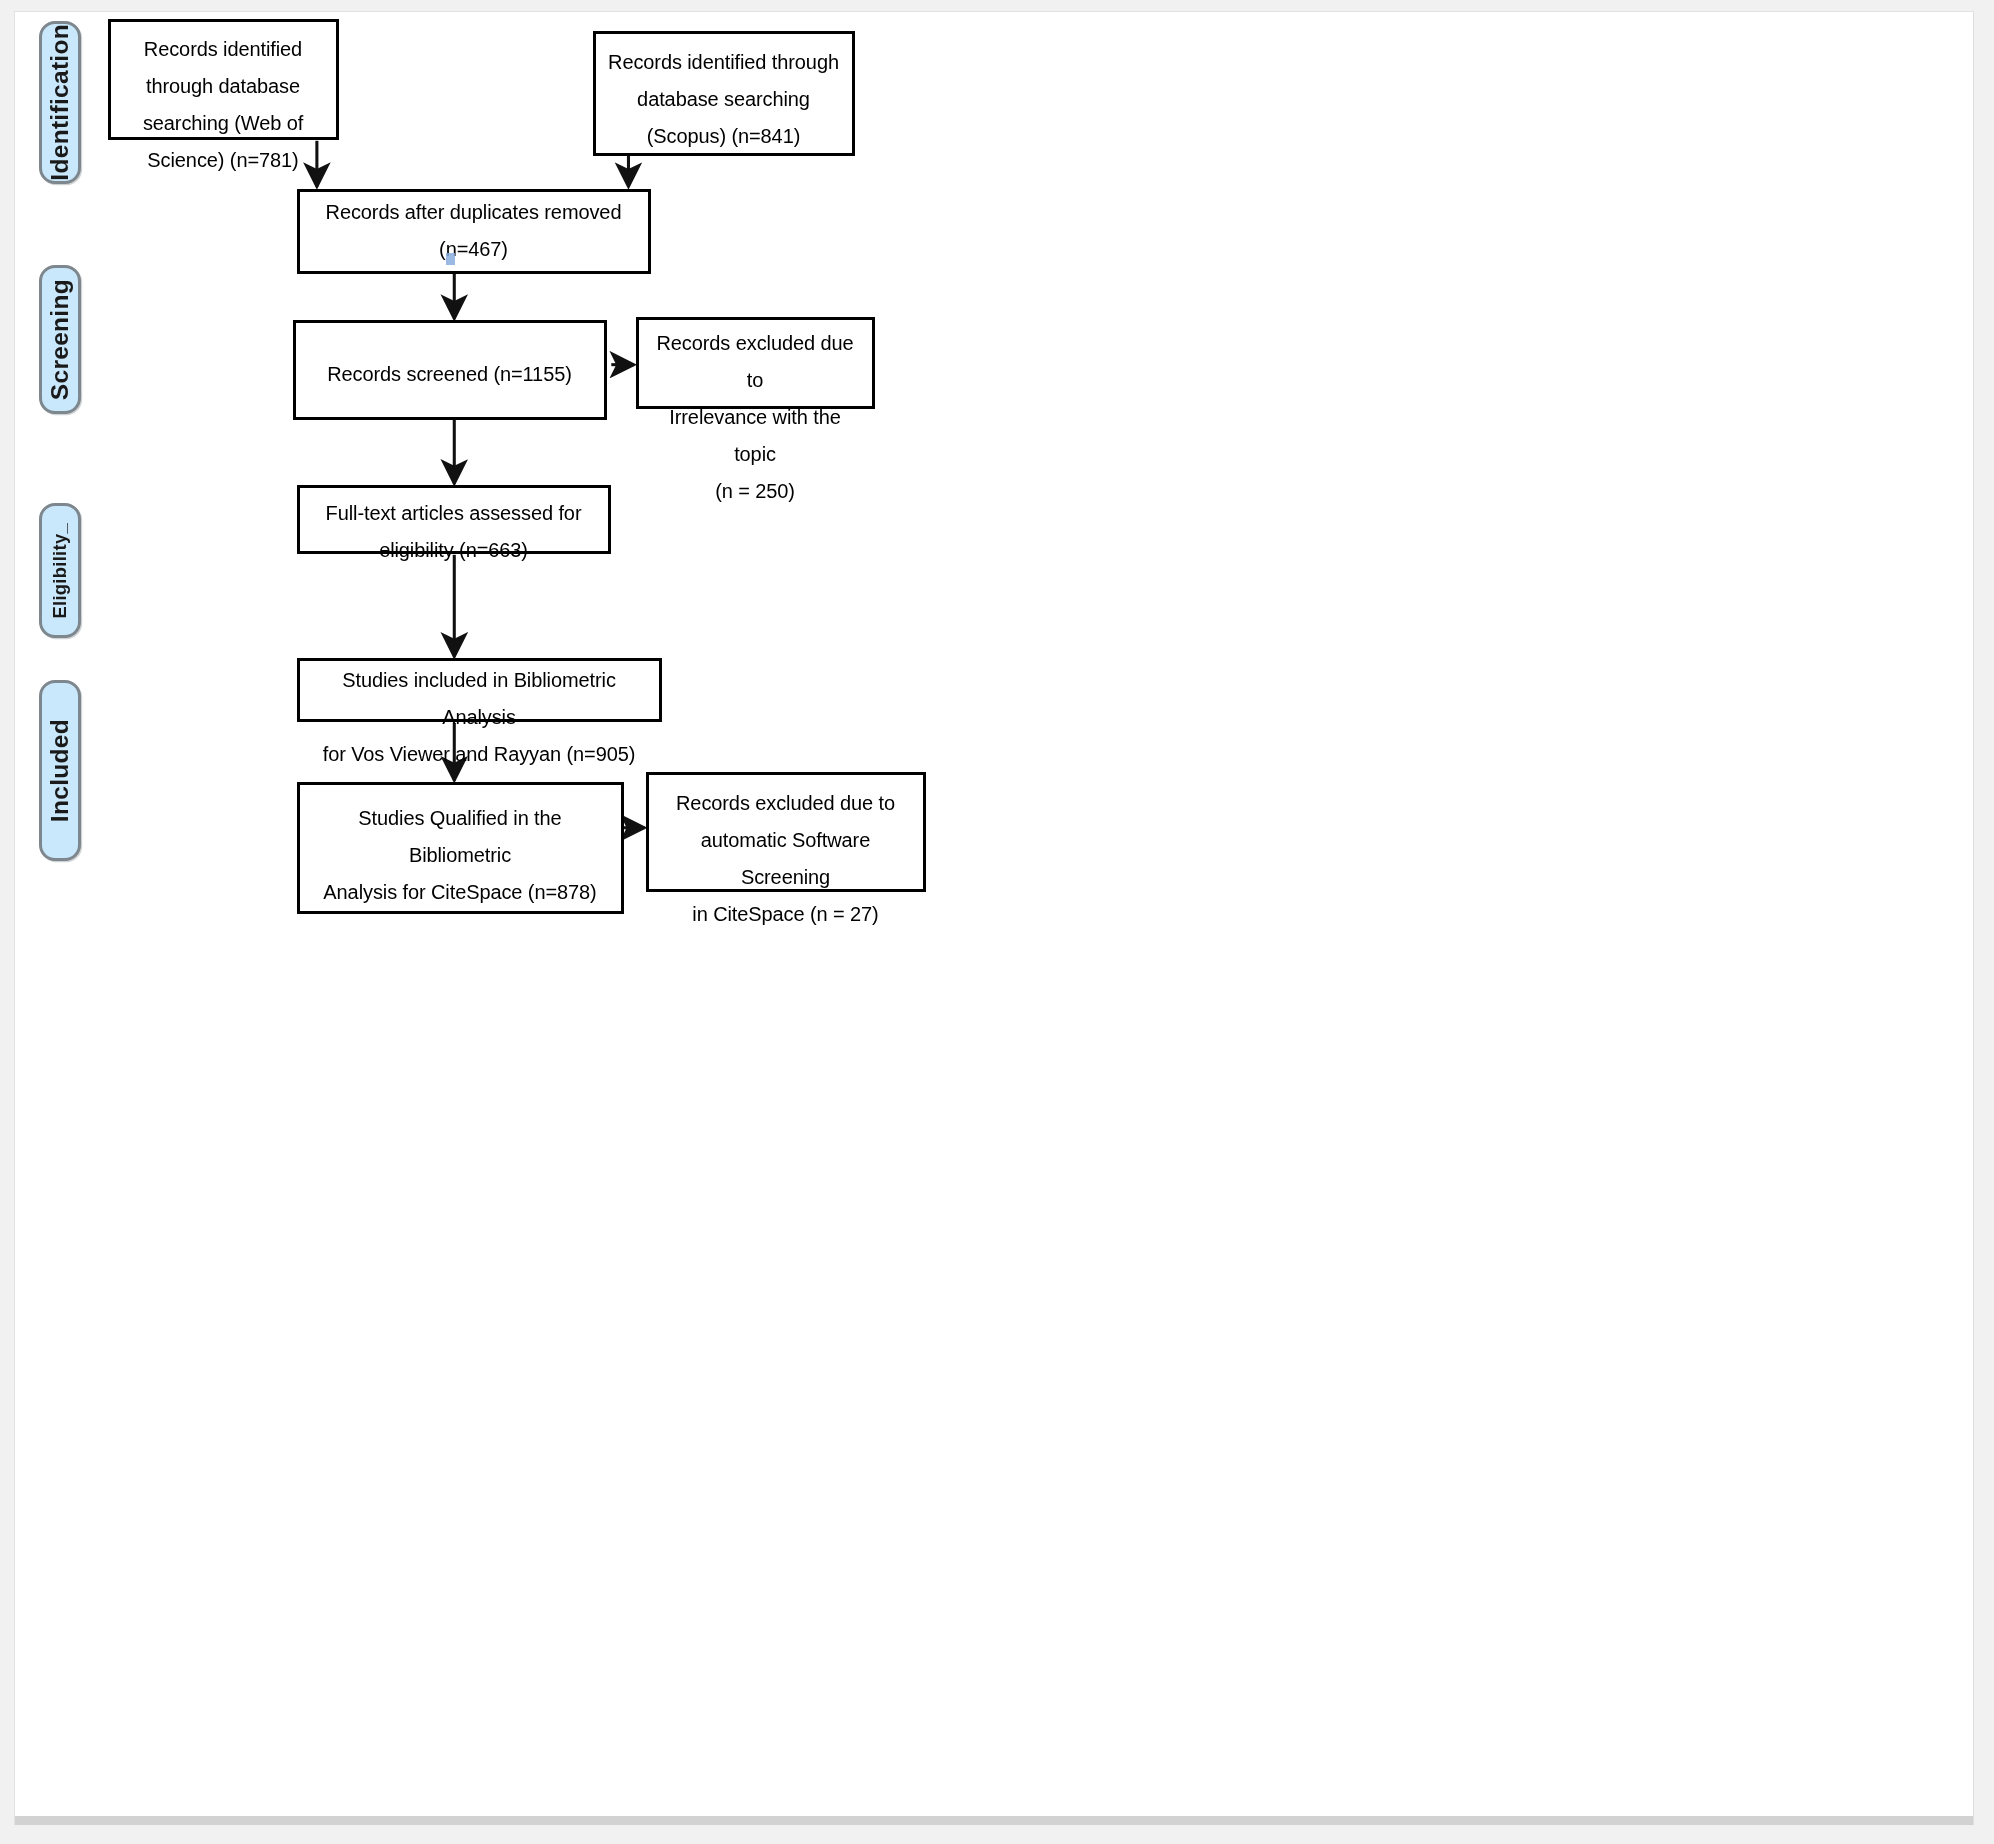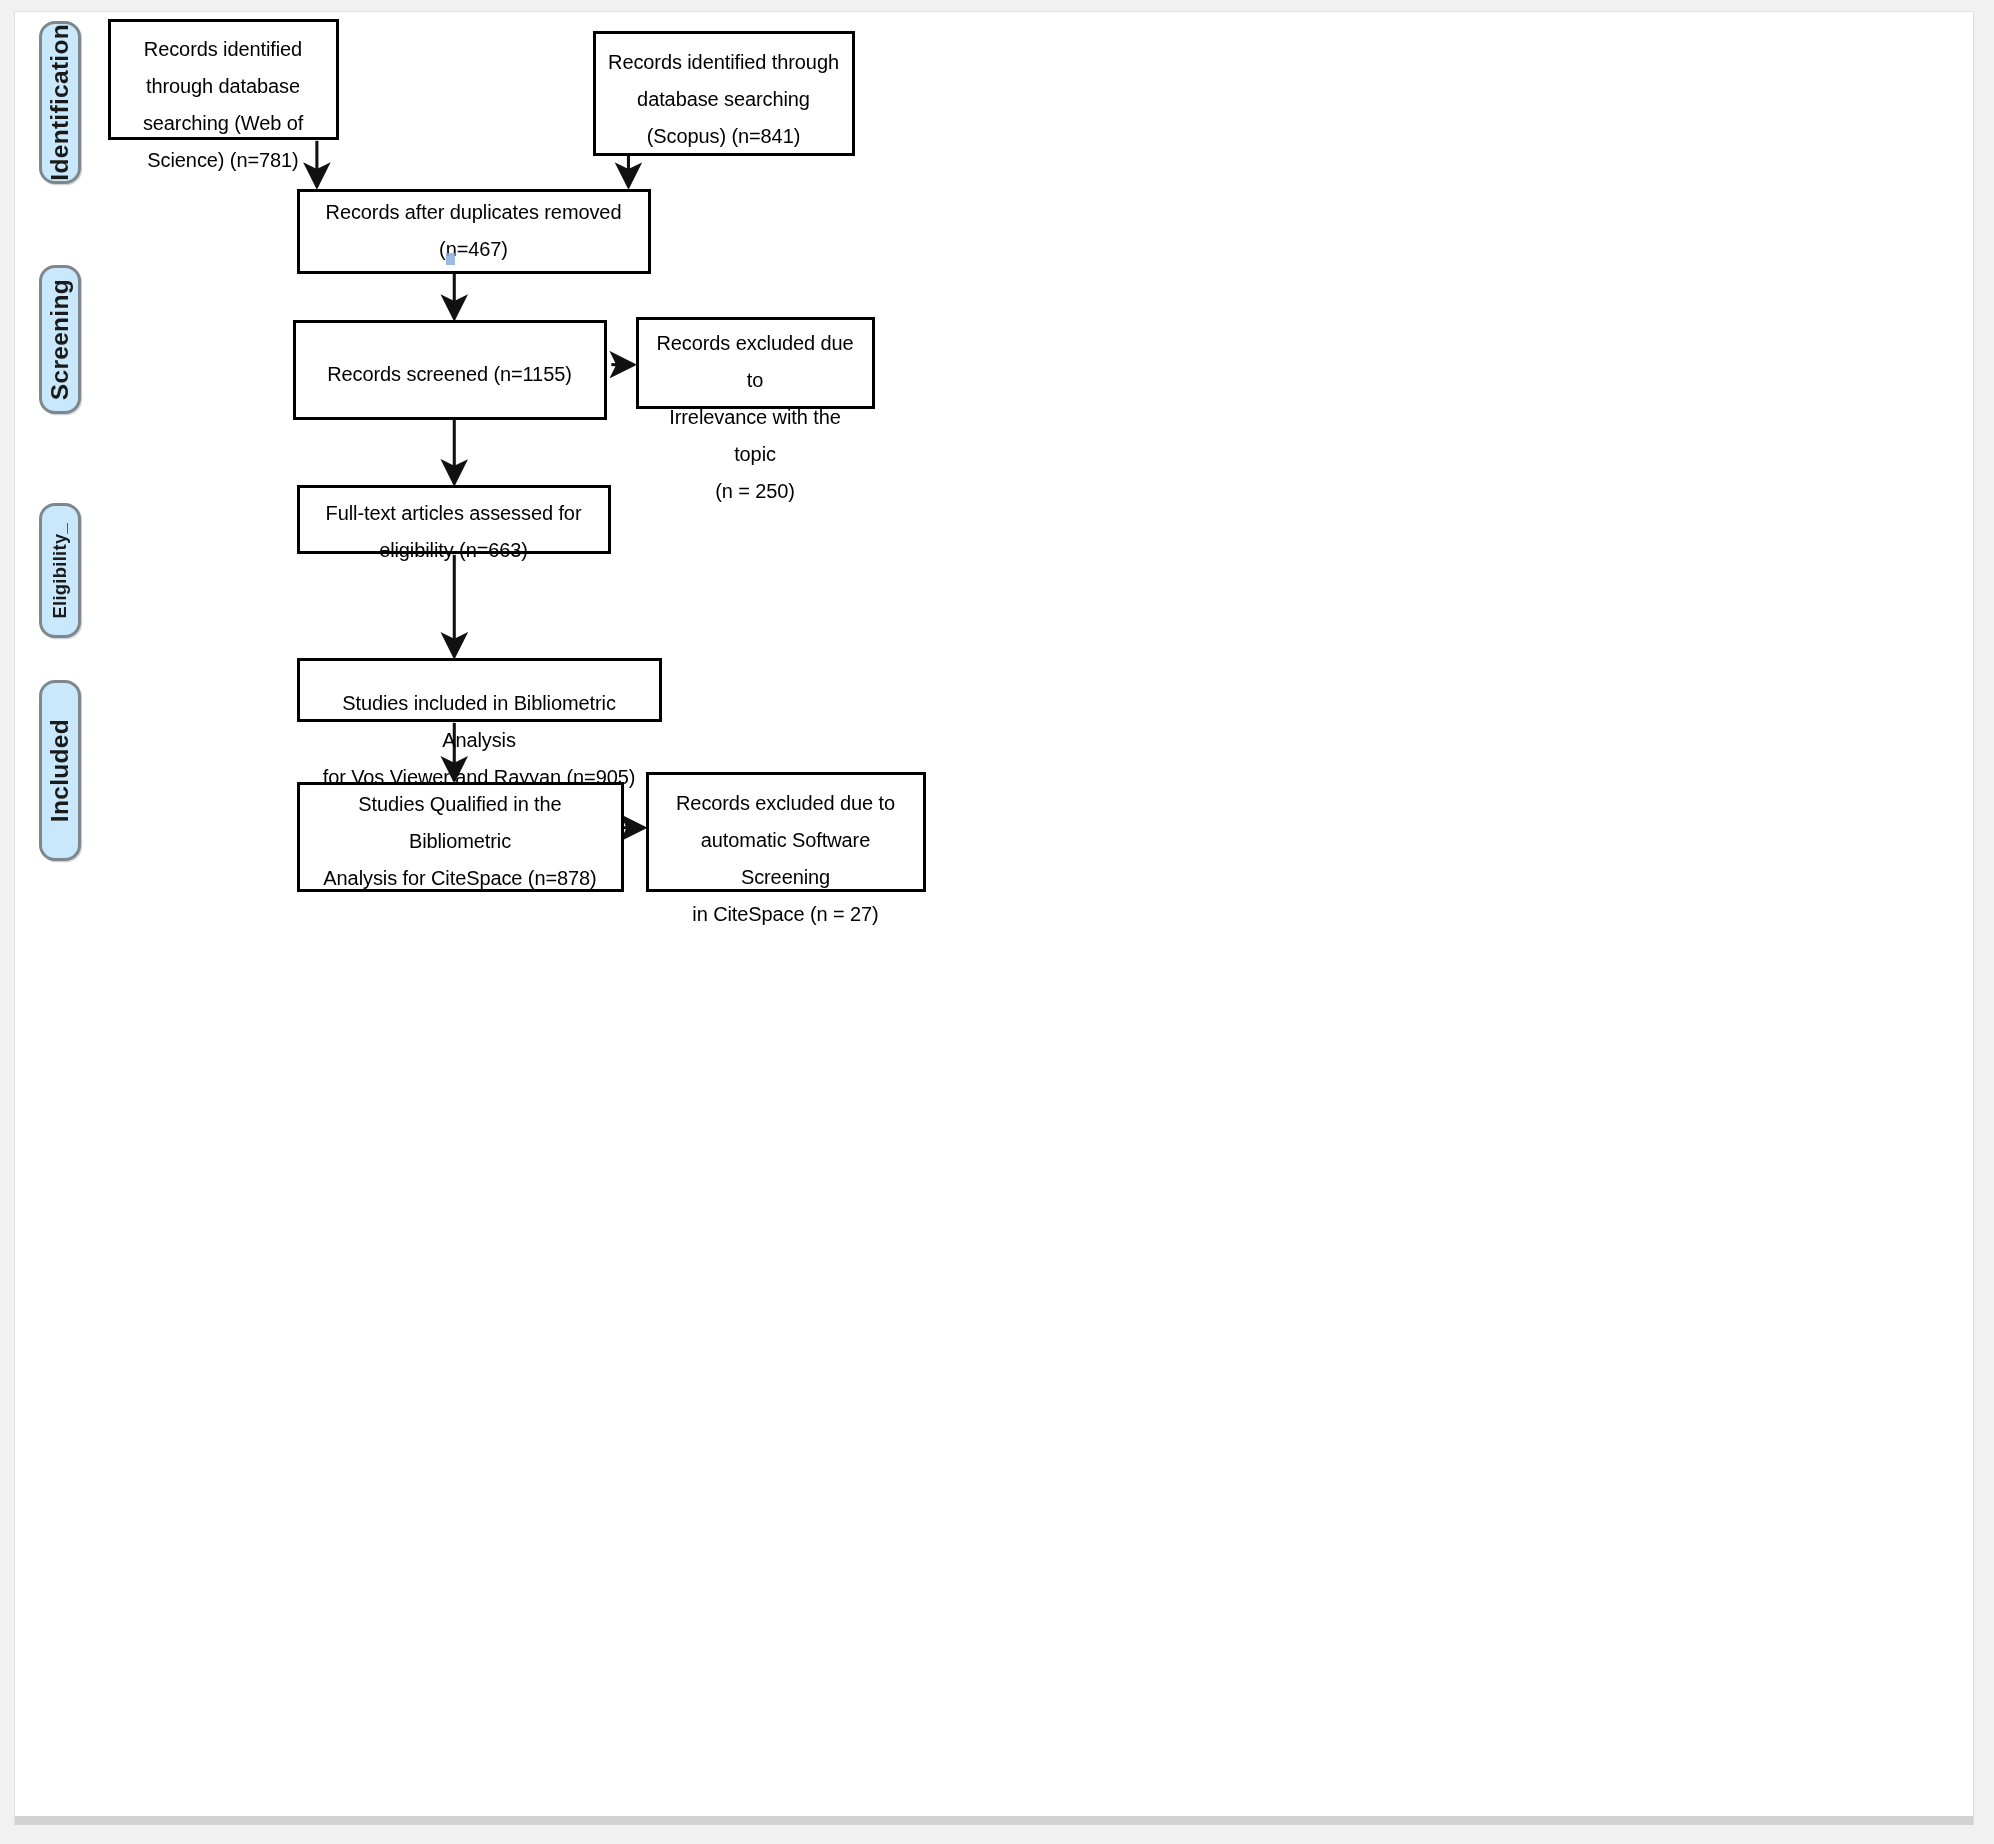--- a/index.html
+++ b/index.html
@@ -173,25 +173,25 @@
 Irrelevance with the topic
 (n = 250)</div>
     </div>
 
     <div class="flow-box" style="left:282px; top:473px; width:314px; height:69px; justify-content:flex-start;">
       <div class="box-text" style="font-size:20px; padding-top:7.4px;">Full-text articles assessed for
 eligibility (n=663)</div>
     </div>
 
     <div class="flow-box" style="left:282px; top:646px; width:365px; height:64px; justify-content:flex-start;">
-      <div class="box-text" style="font-size:20px; padding-top:24px;">Studies included in  Bibliometric Analysis
+      <div class="box-text" style="font-size:20px; padding-top:1px;">Studies included in  Bibliometric Analysis
 for Vos Viewer and Rayyan (n=905)</div>
     </div>
 
-    <div class="flow-box" style="left:282px; top:770px; width:327px; height:110px; justify-content:center;">
+    <div class="flow-box" style="left:282px; top:770px; width:327px; height:132px; justify-content:flex-end;">
       <div class="box-text" style="font-size:20px; padding-top:9.8px;">Studies Qualified in  the Bibliometric
 Analysis for CiteSpace (n=878)</div>
     </div>
 
     <div class="flow-box" style="left:631px; top:760px; width:280px; height:120px; justify-content:flex-start;">
       <div class="box-text" style="font-size:20px; padding-top:9.8px;">Records excluded due to
 automatic Software Screening
 in CiteSpace (n = 27)</div>
     </div>
 

